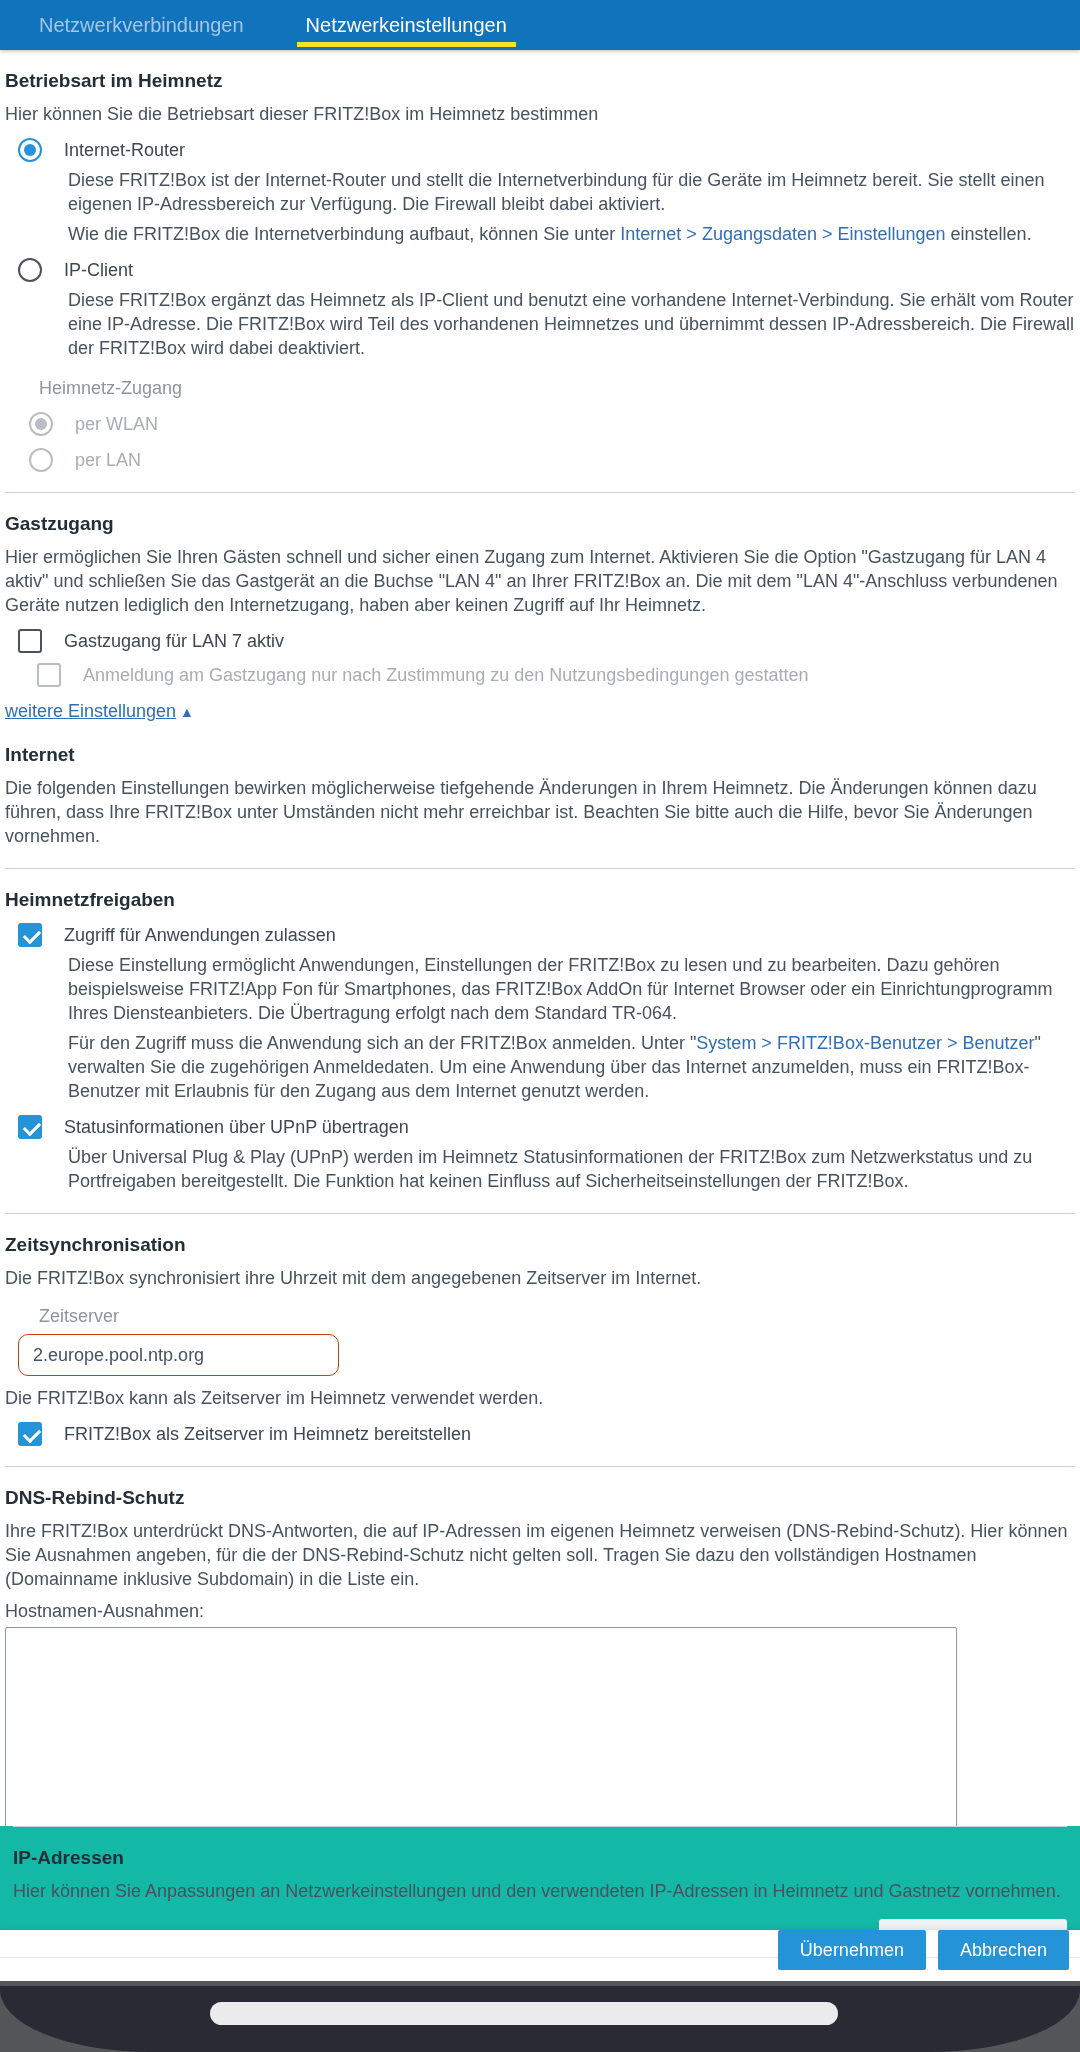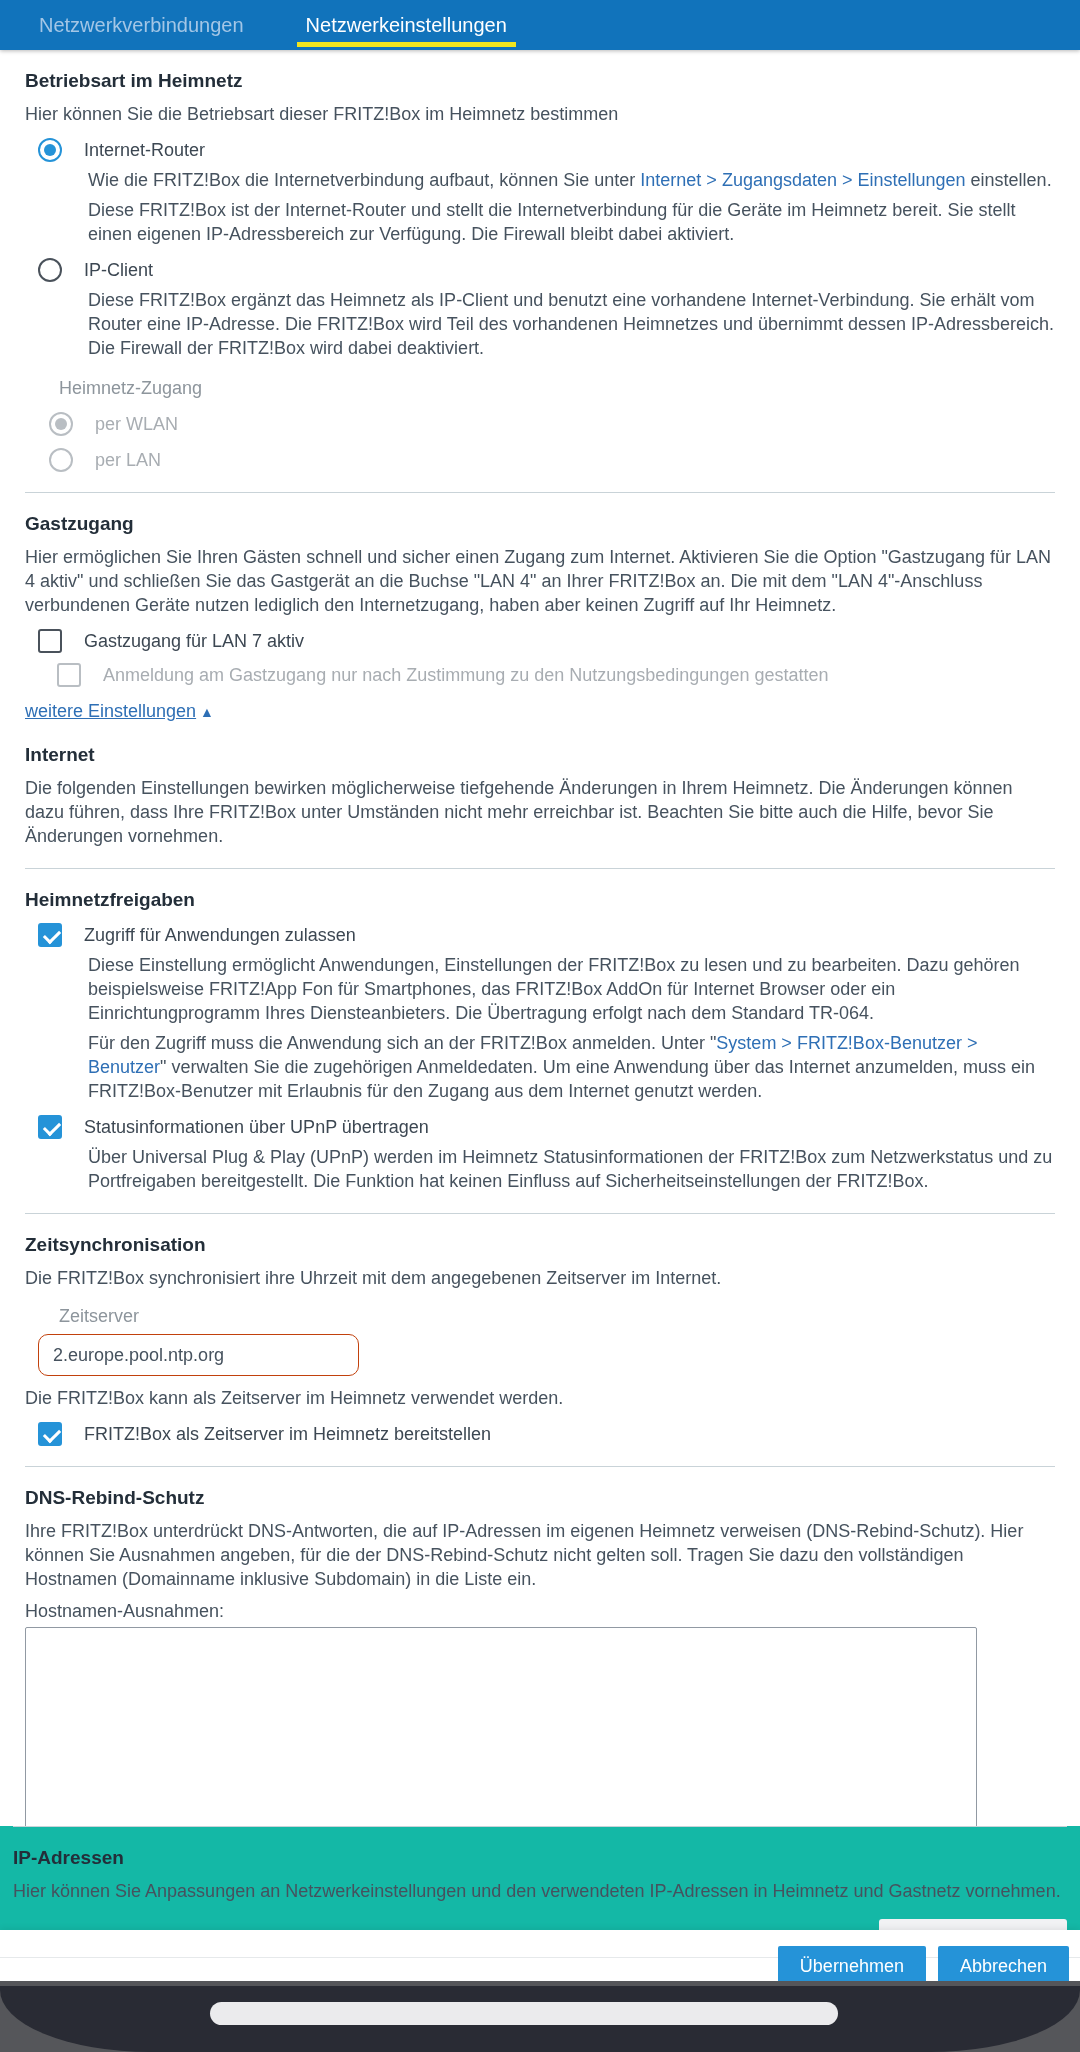--- a/index.html
+++ b/index.html
@@ -8,21 +8,21 @@
   .page { position:relative; width:1080px; height:2052px; background:#fff; overflow:hidden; }
 
   
   .tabbar { position:relative; height:50px; background:#1173bb; display:flex; align-items:flex-start;
             padding-left:39px; gap:62px; box-shadow:0 1px 4px rgba(0,0,0,.28); z-index:5; }
   .tab { position:relative; font-size:20px; color:#a3c6e6; height:100%; display:flex; align-items:center; cursor:pointer; }
   .tab.active { color:#ffffff; }
   .tab .underline { position:absolute; left:-9px; right:-9px; bottom:3px; height:5px; background:#f2e51d; }
 
   
-  .content { padding:0 25px; color:#46525e; font-size:18px; line-height:24px; }
+  .content { padding:0 5px; color:#46525e; font-size:18px; line-height:24px; }
   .sec-title { font-size:19px; line-height:22px; font-weight:700; color:#232e39; margin-top:20px; }
   p.para { margin-top:10px; }
   p.desc { margin-top:6px; padding-left:63px; }
   .row { display:flex; align-items:center; gap:22px; margin-top:12px; padding-left:13px; }
   .row .row-label { color:#3c4752; }
   .row.dis .row-label { color:#a8adb2; }
   .sub-label { margin-top:16px; padding-left:34px; color:#8d959c; }
   .sub-rows .row { padding-left:24px; }
   .row.consent { padding-left:32px; margin-top:10px;text-align:center; }
 
@@ -60,21 +60,21 @@
   
   .sec-ip { position:absolute; top:1826px; left:0; right:0; background:#14b8a6; padding:0 13px; z-index:1;
             color:#46525e; font-size:18px; line-height:24px; }
   .sec-ip hr.div { margin-top:0; }
   .btn-row { display:flex; justify-content:flex-end; margin-top:16px; }
   .ghost-btn { background:#f1f2f4; color:#2e6fb5; border:none; font-size:18px; padding:12px 19px;
                border-radius:3px 3px 0 0; cursor:pointer; font-family:inherit; }
 
   
   .footer { position:absolute; left:0; right:0; top:1930px; height:56px; background:#fff; z-index:6;
-            box-shadow:0 -2px 6px rgba(0,0,0,.07); display:flex; align-items:flex-end;
+            box-shadow:0 -2px 6px rgba(0,0,0,.07); display:flex; align-items:flex-start;
             justify-content:flex-end; gap:12px; padding-right:11px; }
   .footer .hairline { position:absolute; left:0; right:0; top:27px; height:1px; background:#e6e9eb; }
   .btn-primary { position:relative; background:#2593d8; color:#fff; border:none; font-size:18px;
                  height:40px; padding:0 22px; border-radius:2px; cursor:pointer; font-family:inherit; }
 
   
   .bottom-gray { position:absolute; left:0; right:0; top:1981px; bottom:0; background:#55565a; z-index:7; }
   .navbar { position:absolute; left:0; right:0; top:1986px; height:66px; background:#292b34; z-index:8;
             border-bottom-left-radius:150px 62px; border-bottom-right-radius:150px 62px; }
   .navbar .pill { position:absolute; left:210px; top:16px; width:628px; height:23px; border-radius:12px;
@@ -98,22 +98,22 @@
   <main class="content">
 
     
     <h3 class="sec-title">Betriebsart im Heimnetz</h3>
     <p class="para">Hier können Sie die Betriebsart dieser FRITZ!Box im Heimnetz bestimmen</p>
 
     <div class="row">
       <span class="radio sel"></span>
       <span class="row-label">Internet-Router</span>
     </div>
+    <p class="desc">Diese FRITZ!Box ist der Internet-Router und stellt die Internetverbindung für die Geräte im Heimnetz bereit. Sie stellt einen eigenen IP-Adressbereich zur Verfügung. Die Firewall bleibt dabei aktiviert.</p>
     <p class="desc"><span>Wie die FRITZ!Box die Internetverbindung aufbaut, können Sie unter </span><a class="link">Internet &gt; Zugangsdaten &gt; Einstellungen</a><span> einstellen.</span></p>
-    <p class="desc">Diese FRITZ!Box ist der Internet-Router und stellt die Internetverbindung für die Geräte im Heimnetz bereit. Sie stellt einen eigenen IP-Adressbereich zur Verfügung. Die Firewall bleibt dabei aktiviert.</p>
 
     <div class="row">
       <span class="radio"></span>
       <span class="row-label">IP-Client</span>
     </div>
     <p class="desc">Diese FRITZ!Box ergänzt das Heimnetz als IP-Client und benutzt eine vorhandene Internet-Verbindung. Sie erhält vom Router eine IP-Adresse. Die FRITZ!Box wird Teil des vorhandenen Heimnetzes und übernimmt dessen IP-Adressbereich. Die Firewall der FRITZ!Box wird dabei deaktiviert.</p>
 
     <div class="sub-label">Heimnetz-Zugang</div>
     <div class="sub-rows">
       <div class="row dis">

